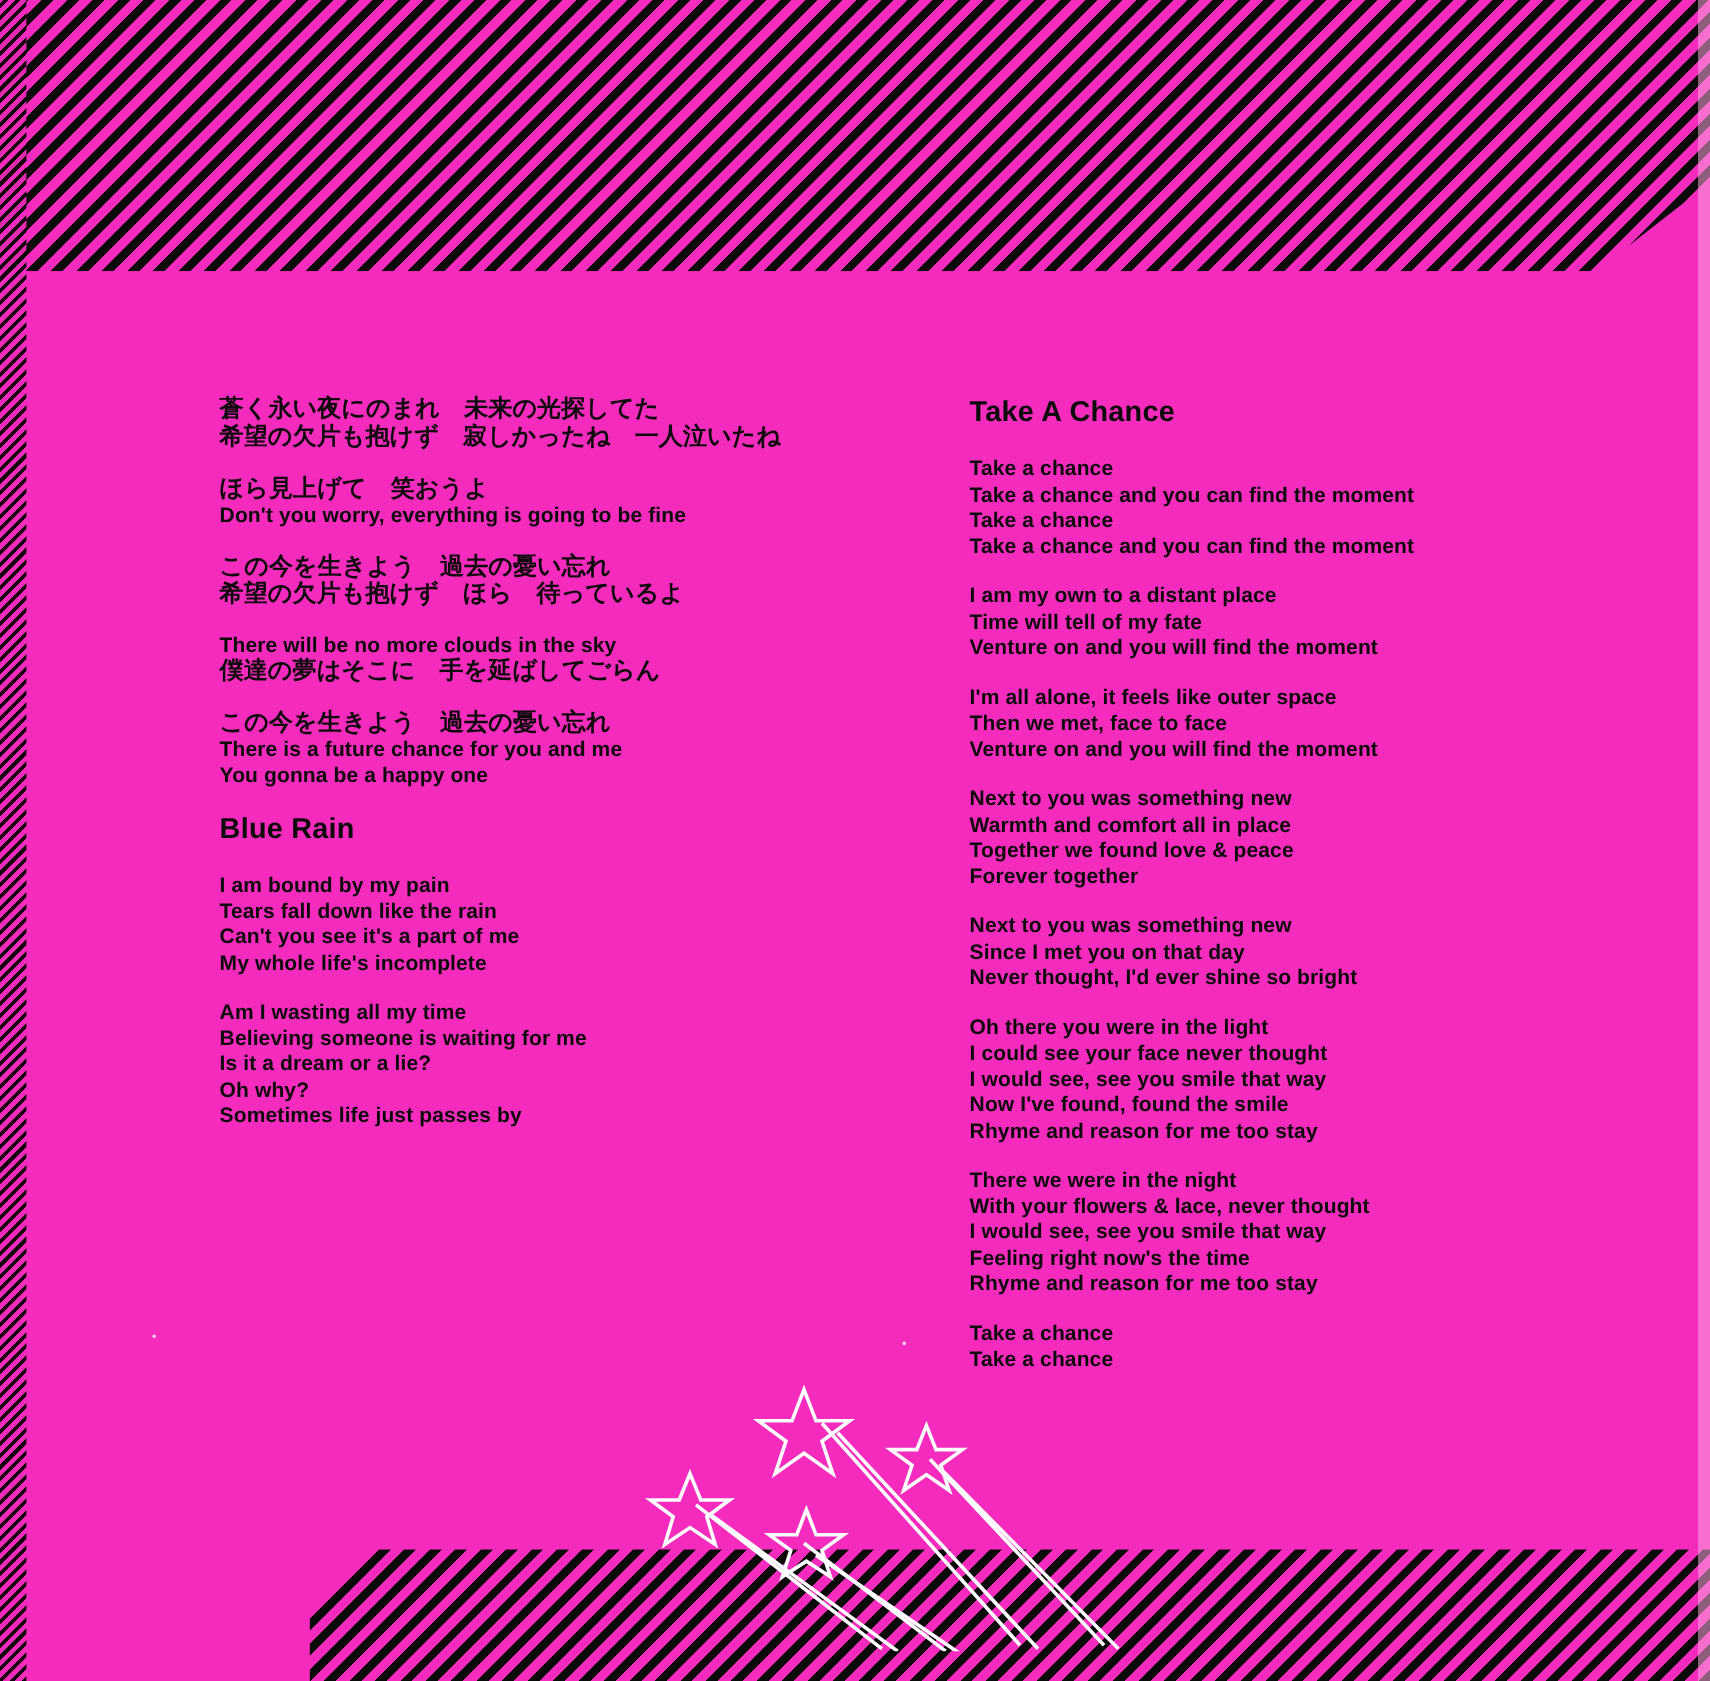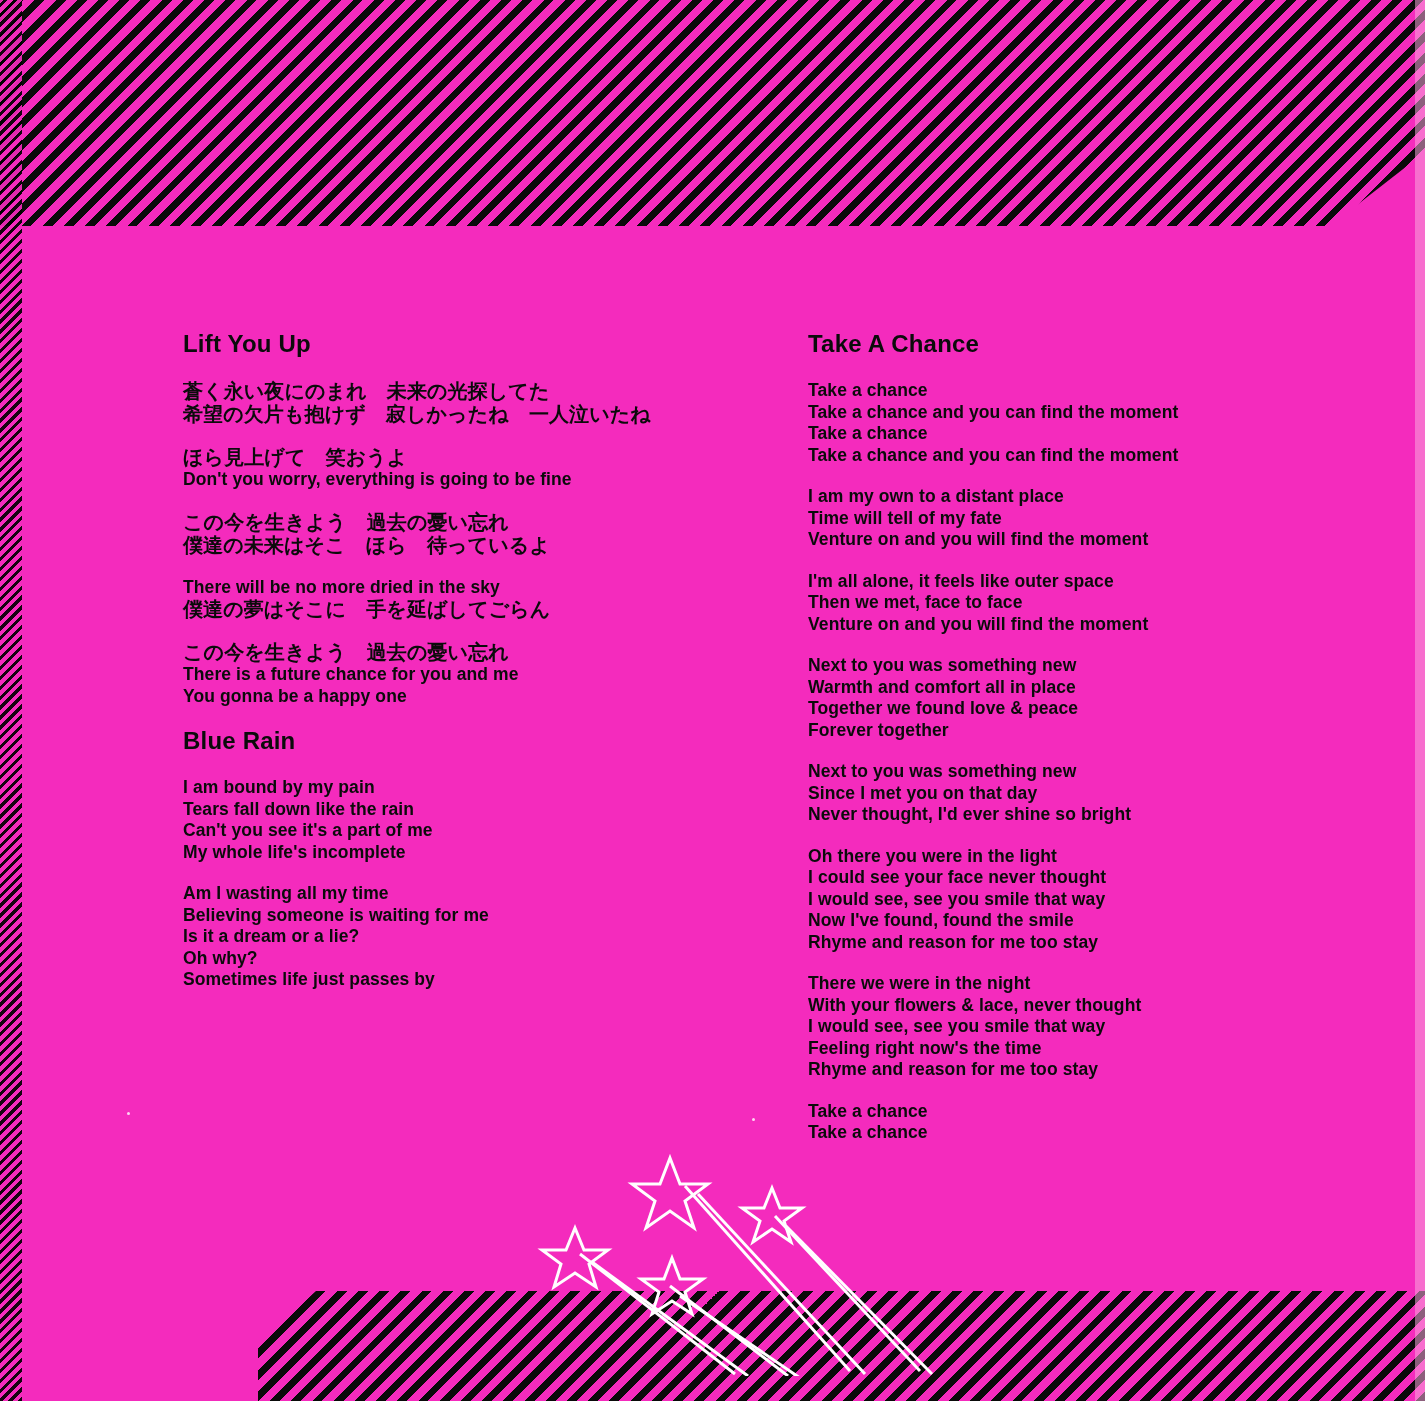--- a/index.html
+++ b/index.html
@@ -159,39 +159,38 @@
       <path d="M252 42 L260 62 L282 62 L264 75 L271 96 L252 83 L233 96 L240 75 L222 62 L244 62 Z"></path>
       <path d="M152 112 L160 133 L183 133 L165 146 L172 168 L152 155 L132 168 L139 146 L121 133 L144 133 Z"></path>
     </g>
   </svg>
 
   <div class="content">
 
     <div class="col col-left">
 
       <div>
-        <h2 class="song-title">Lift You Up</h2>
 
         <div class="stanza">
           <div class="line jp">蒼く永い夜にのまれ　未来の光探してた</div>
           <div class="line jp">希望の欠片も抱けず　寂しかったね　一人泣いたね</div>
         </div>
 
         <div class="stanza">
           <div class="line jp">ほら見上げて　笑おうよ</div>
           <div class="line">Don't you worry, everything is going to be fine</div>
         </div>
 
         <div class="stanza">
           <div class="line jp">この今を生きよう　過去の憂い忘れ</div>
-          <div class="line jp">僕達の未来はそこ　ほら　待っているよ</div>
-        </div>
-
-        <div class="stanza">
-          <div class="line">There will be no more dried in the sky</div>
+          <div class="line jp">希望の欠片も抱けず　ほら　待っているよ</div>
+        </div>
+
+        <div class="stanza">
+          <div class="line">There will be no more clouds in the sky</div>
           <div class="line jp">僕達の夢はそこに　手を延ばしてごらん</div>
         </div>
 
         <div class="stanza">
           <div class="line jp">この今を生きよう　過去の憂い忘れ</div>
           <div class="line">There is a future chance for you and me</div>
           <div class="line">You gonna be a happy one</div>
         </div>
       </div>
 

